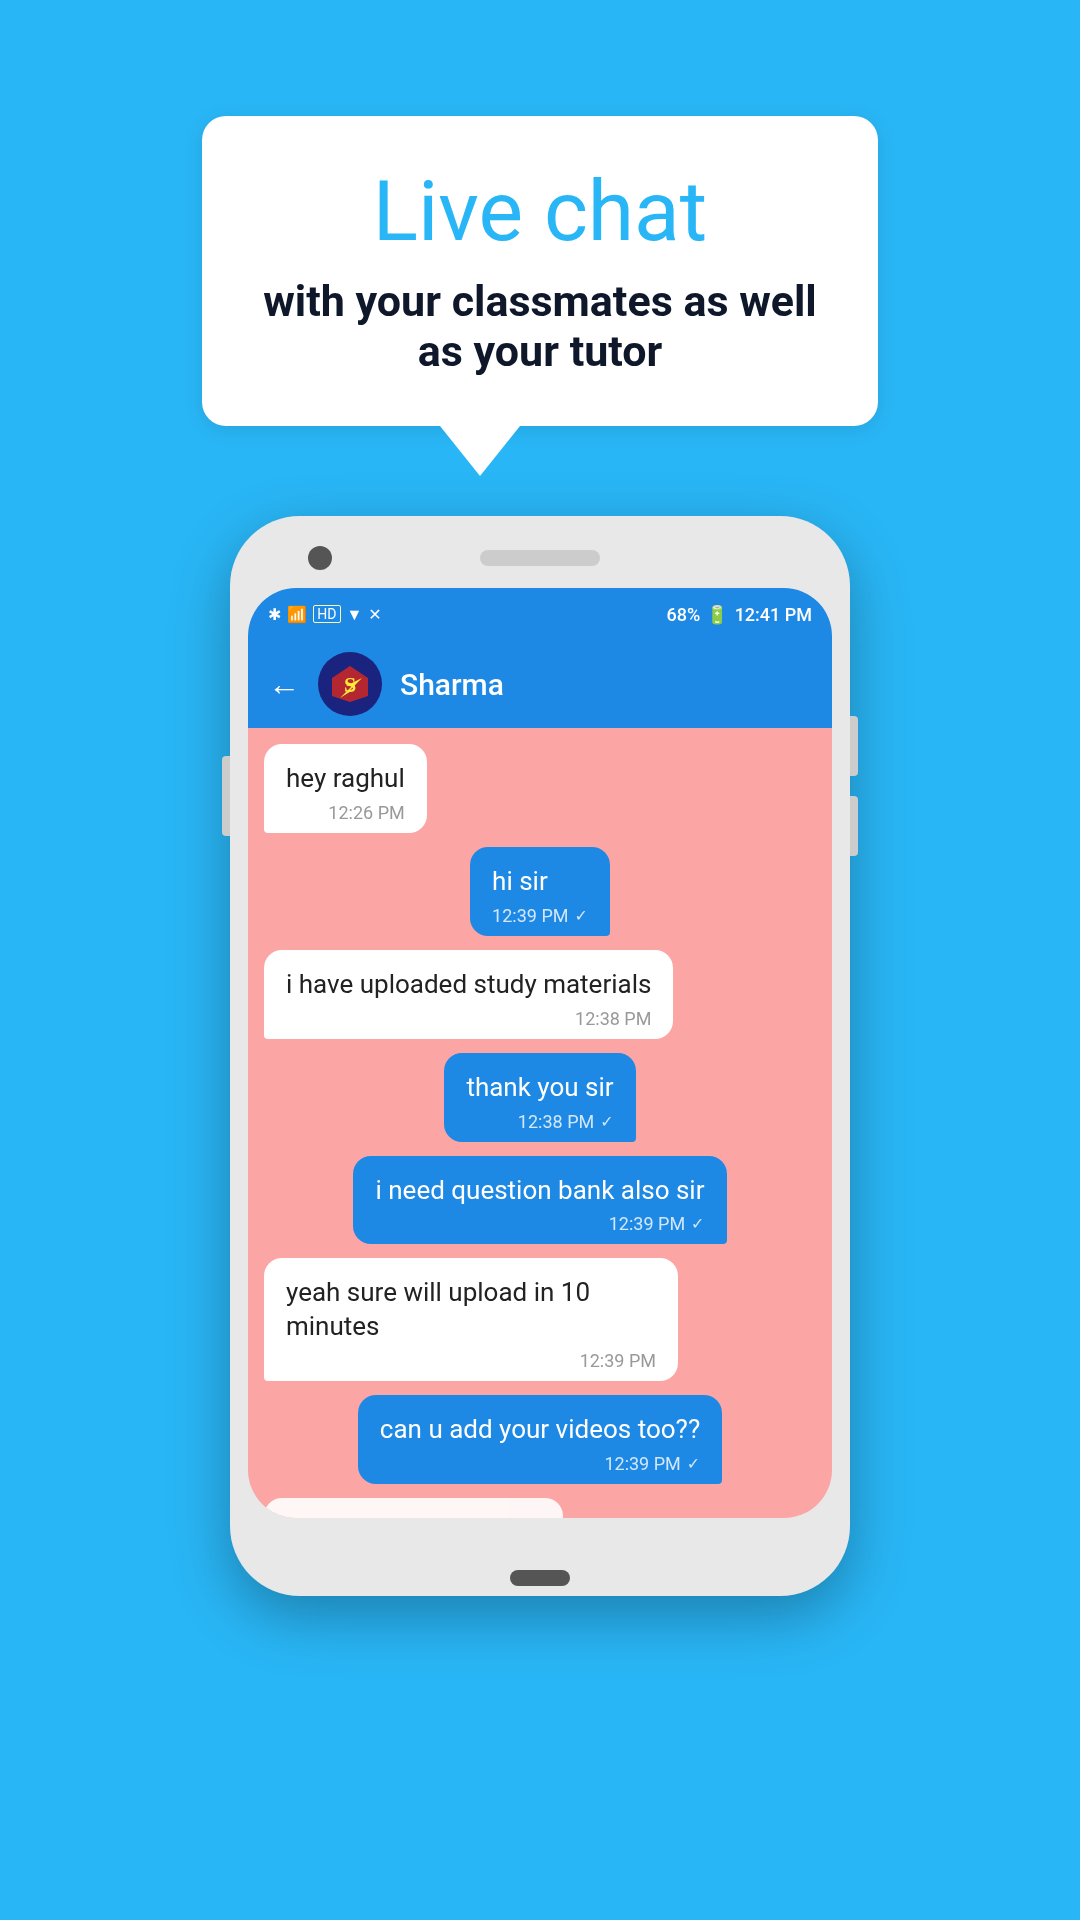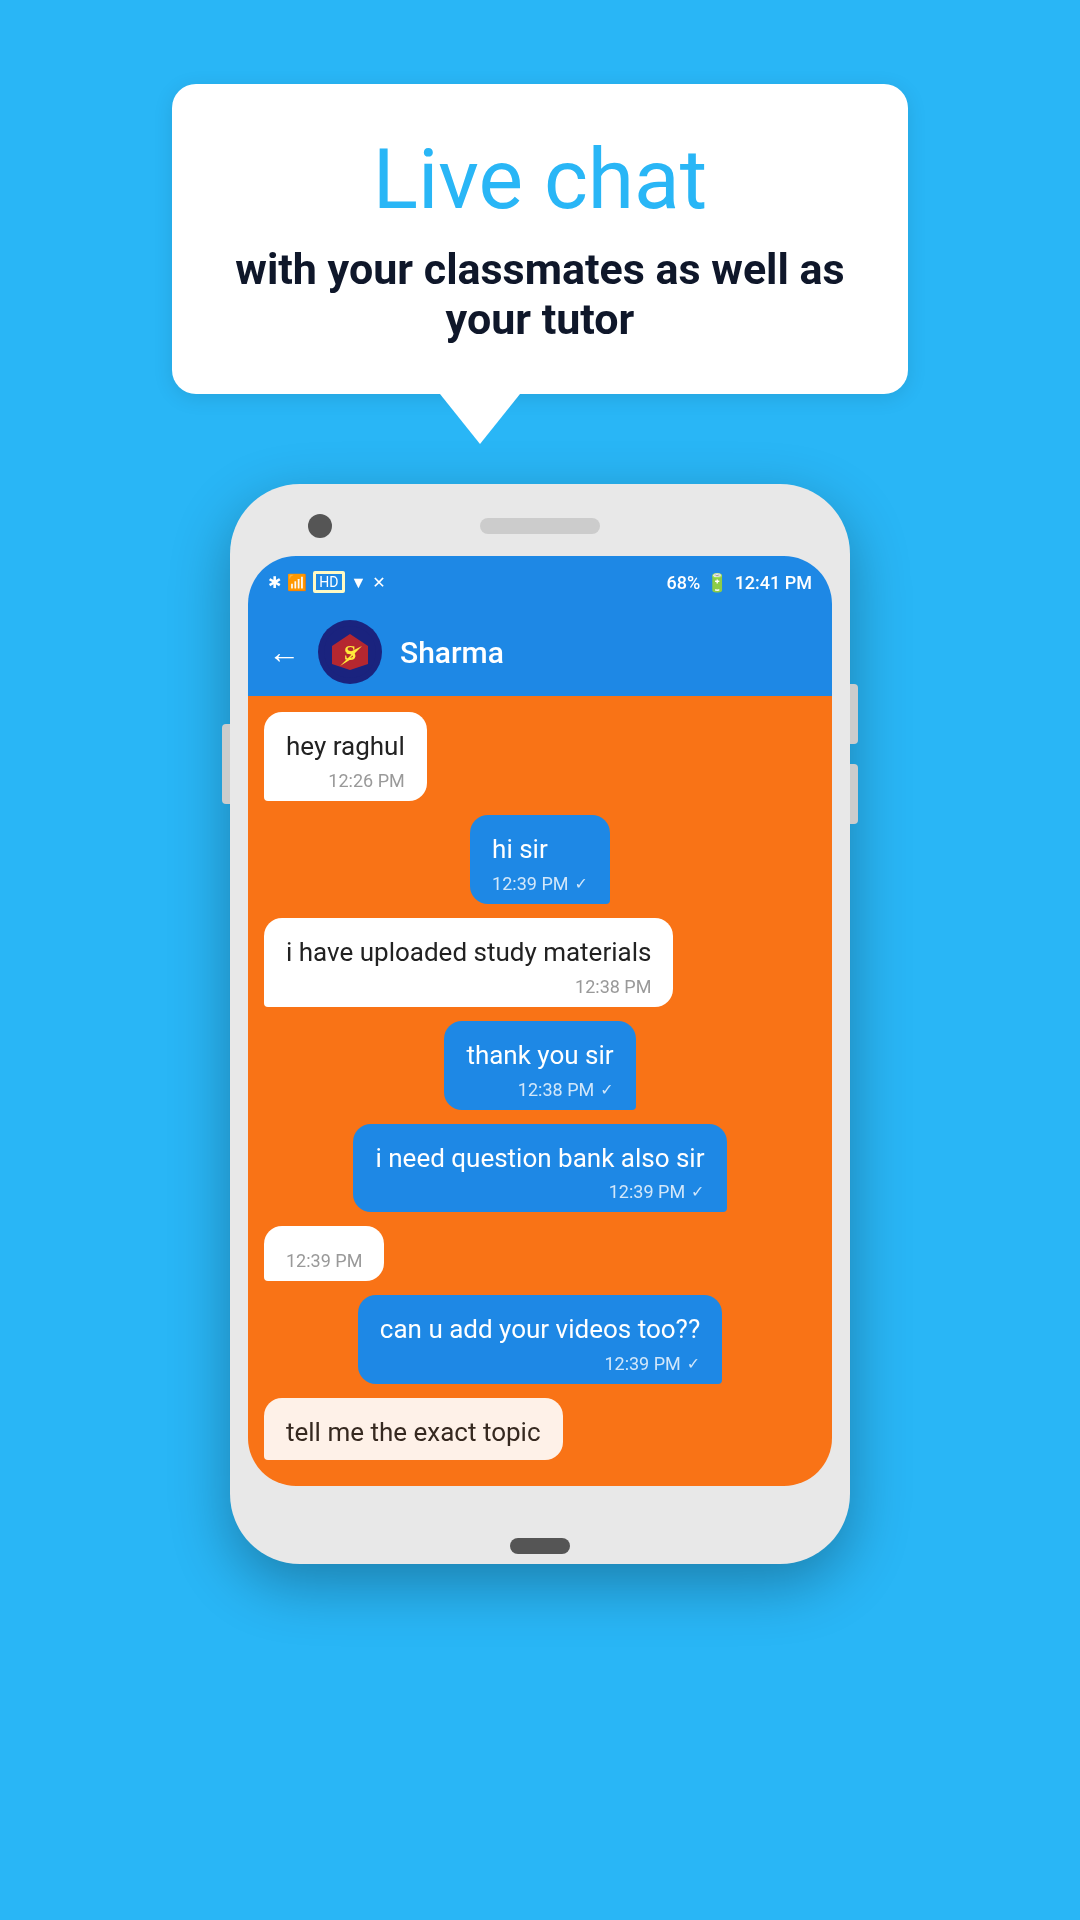--- a/index.html
+++ b/index.html
@@ -10,22 +10,22 @@
       background-color: #29b6f6;
       font-family: 'Roboto', Arial, sans-serif;
       overflow: hidden;
       display: flex;
       flex-direction: column;
       align-items: center;
     }
 
     
     .speech-bubble-container {
-      margin-top: 84px;
-      width: 736px;
+      margin-top: 116px;
+      width: 676px;
       position: relative;
     }
 
     .speech-bubble {
       background: white;
       border-radius: 24px;
       padding: 50px 60px 50px 60px;
       text-align: center;
       box-shadow: 0 4px 20px rgba(0,0,0,0.1);
     }
@@ -178,21 +178,21 @@
     }
 
     .contact-name {
       color: white;
       font-size: 30px;
       font-weight: 500;
     }
 
     
     .chat-area {
-      background: #f97316;
+      background: #fca5a5;
       flex: 1;
       padding: 16px 16px;
       display: flex;
       flex-direction: column;
       gap: 14px;
       height: 790px;
       overflow: hidden;
     }
 
     
@@ -311,21 +311,21 @@
       <div class="phone-camera"></div>
       <div class="phone-speaker"></div>
     </div>
 
     <div class="phone-screen">
 
       <div class="status-bar">
         <div class="status-left">
           <span>✱</span>
           <span>📶</span>
-          <span style="font-size:14px;border:3px solid #fef9c3;padding:0 3px;border-radius:2px;">HD</span>
+          <span style="font-size:14px;border:1px solid #fef9c3;padding:0 3px;border-radius:2px;">HD</span>
           <span>▼</span>
           <span>✕</span>
         </div>
         <div class="status-right">
           <span>68%</span>
           <span>🔋</span>
           <span>12:41 PM</span>
         </div>
       </div>
 
@@ -388,20 +388,21 @@
             <div class="bubble-text">i need question bank also sir</div>
             <div class="bubble-meta">
               <span class="bubble-time">12:39 PM</span>
               <span class="check-mark">✓</span>
             </div>
           </div>
         </div>
 
         <div class="msg-row left">
           <div class="bubble received">
+            <div class="bubble-text">yeah sure will upload in 10 minutes</div>
             <div class="bubble-meta">
               <span class="bubble-time">12:39 PM</span>
             </div>
           </div>
         </div>
 
         <div class="msg-row right">
           <div class="bubble sent">
             <div class="bubble-text">can u add your videos too??</div>
             <div class="bubble-meta">

